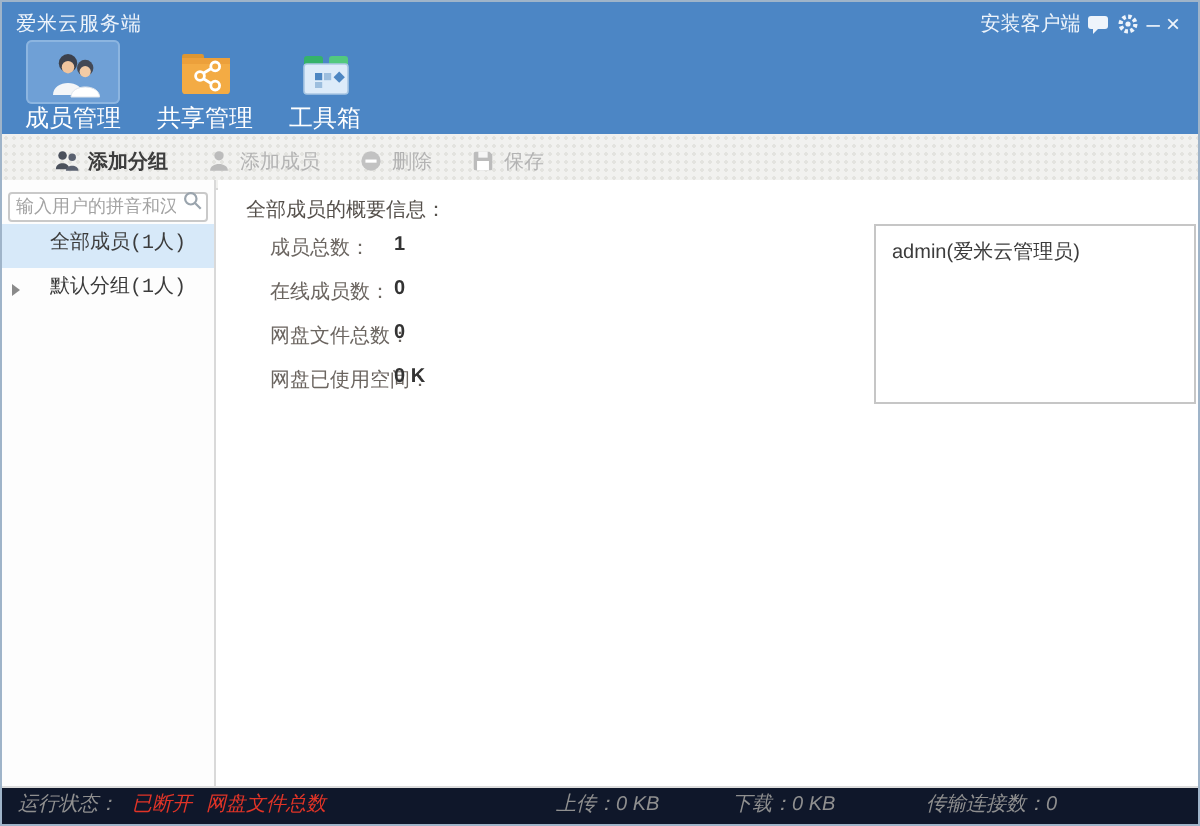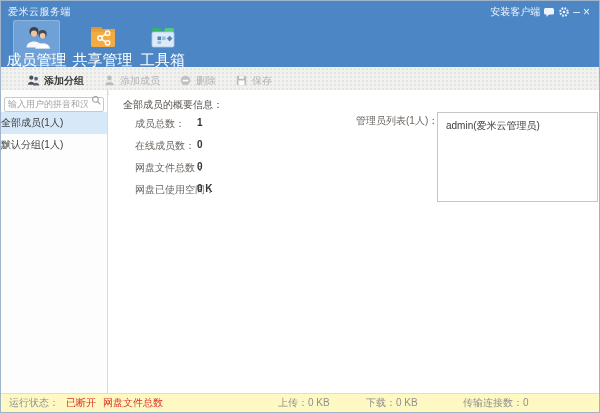--- a/index.html
+++ b/index.html
@@ -15,22 +15,22 @@
     background:#4c86c5; display:flex; align-items:flex-end;
     color:#eef4fb; font-size:10px;
   }
   .title { margin-left:7px; letter-spacing:0.5px; }
   .titlebar-right { margin-left:auto; display:flex; align-items:center; gap:3px; margin-right:9px; }
   .tb-glyph { color:#eef4fb; font-size:12px; line-height:10px; cursor:default; }
   .tb-ico { width:12px; height:12px; display:block; }
   
   .toolbar { position:absolute; top:18px; left:0; right:0; height:48px; background:#4c86c5; }
   .toolbtn {
-    position:absolute; top:1px; width:47px; height:46px; border-radius:3px;
-    display:flex; flex-direction:column; align-items:center; color:#fff; font-size:15px;
+    position:absolute; top:1px; width:47px; height:32px; border-radius:3px;
+    display:flex; flex-direction:column; align-items:center; color:#fff; font-size:12px;
   }
   .toolbtn.selected { background:#6fa0d6; box-shadow:inset 0 0 0 1px #8cb5e0; }
   .toolbtn .ticon { width:28px; height:28px; margin-top:3px; }
   .toolbtn .tlabel { margin-top:0px; white-space:nowrap; }
   
   .subtoolbar {
     position:absolute; top:66px; left:0; right:0; height:28px;
     background-color:#f1f1ef;
     background-image:radial-gradient(#e3e3df 0.8px, transparent 0.8px);
     background-size:4px 4px;
@@ -50,42 +50,42 @@
   }
   .search-wrap { position:relative; margin:3px 3px 4px 3px; height:15px; }
   .search-input {
     width:100%; height:15px; border:1px solid #c9c9c9; border-radius:2px;
     font-size:9px; padding:0 15px 0 3px; color:#555; background:#fff;
     font-family:"Liberation Sans", sans-serif; outline:none;
   }
   .search-input::placeholder { color:#a3a3a3; }
   .search-ico { position:absolute; right:2px; top:2px; width:11px; height:11px; }
   .side-list { margin-top:2px; font-size:10px; color:#3c3c3c; }
-  .side-item { height:22px; line-height:22px; padding-left:0; position:relative; white-space:nowrap; cursor:default; }
+  .side-item { height:22px; line-height:22px; padding-left:24px; position:relative; white-space:nowrap; cursor:default;font-family:Liberation Mono, monospace; }
   .side-item.selected { background:#d7e9f9; }
   .tri {
     position:absolute; left:5px; top:8px; width:0; height:0;
     border-left:4px solid #8a8a8a; border-top:3.5px solid transparent; border-bottom:3.5px solid transparent;
   }
   
   .content { position:absolute; top:89px; left:108px; right:0; bottom:19px; background:#fff; font-size:10px; }
   .content-header { position:absolute; left:14px; top:8px; color:#55504b; }
   .stat-label { position:absolute; left:26px; color:#6b6560; white-space:nowrap; }
   .stat-value { position:absolute; left:88px; color:#333; font-weight:bold; white-space:nowrap; }
   .admin-label { position:absolute; left:247px; top:24px; color:#6b6560; white-space:nowrap; }
   .admin-box {
     position:absolute; left:328px; top:22px; width:161px; height:90px;
     border:1px solid #c6c6c6; background:#fff; overflow:auto;
   }
   .admin-entry { padding:6px 8px 0 8px; color:#3c3c3c; font-size:10px; white-space:nowrap; }
   
   .statusbar {
     position:absolute; left:0; right:0; bottom:0; height:19px;
-    background:#fef9c3; border-top:1px solid #dcdcdc;
-    font-size:10px; color:#8f8f8f;
+    background:#0f172a; border-top:1px solid #dcdcdc;
+    font-size:10px; color:#8f8f8f;font-style:italic;
   }
   .status-left { position:absolute; left:8px; top:0; height:18px; line-height:18px; display:flex; gap:7px; white-space:nowrap; }
   .red { color:#e03427; }
   .fix-link { color:#e03427; cursor:pointer; }
   .status-cell { position:absolute; top:0; height:18px; line-height:18px; white-space:nowrap; }
   .cell-0 { left:277px; } .cell-1 { left:365px; } .cell-2 { left:462px; } .cell-3 { left:540px; }
 </style>
 </head>
 <body>
 
@@ -221,21 +221,20 @@
 
     <span class="stat-label" style="top:49px;">在线成员数：</span>
     <span class="stat-value" style="top:49px;">0</span>
 
     <span class="stat-label" style="top:71px;">网盘文件总数：</span>
     <span class="stat-value" style="top:71px;">0</span>
 
     <span class="stat-label" style="top:93px;">网盘已使用空间：</span>
     <span class="stat-value" style="top:93px;">0 K</span>
 
-    <span class="admin-label">管理员列表(1人)：</span>
     <div class="admin-box">
       <div class="admin-entry">admin(爱米云管理员)</div>
     </div>
   </div>
 
   <div class="statusbar">
     <div class="status-left">
       <span>运行状态：</span>
       <span class="red">已断开</span>
       <span class="fix-link">网盘文件总数</span>

